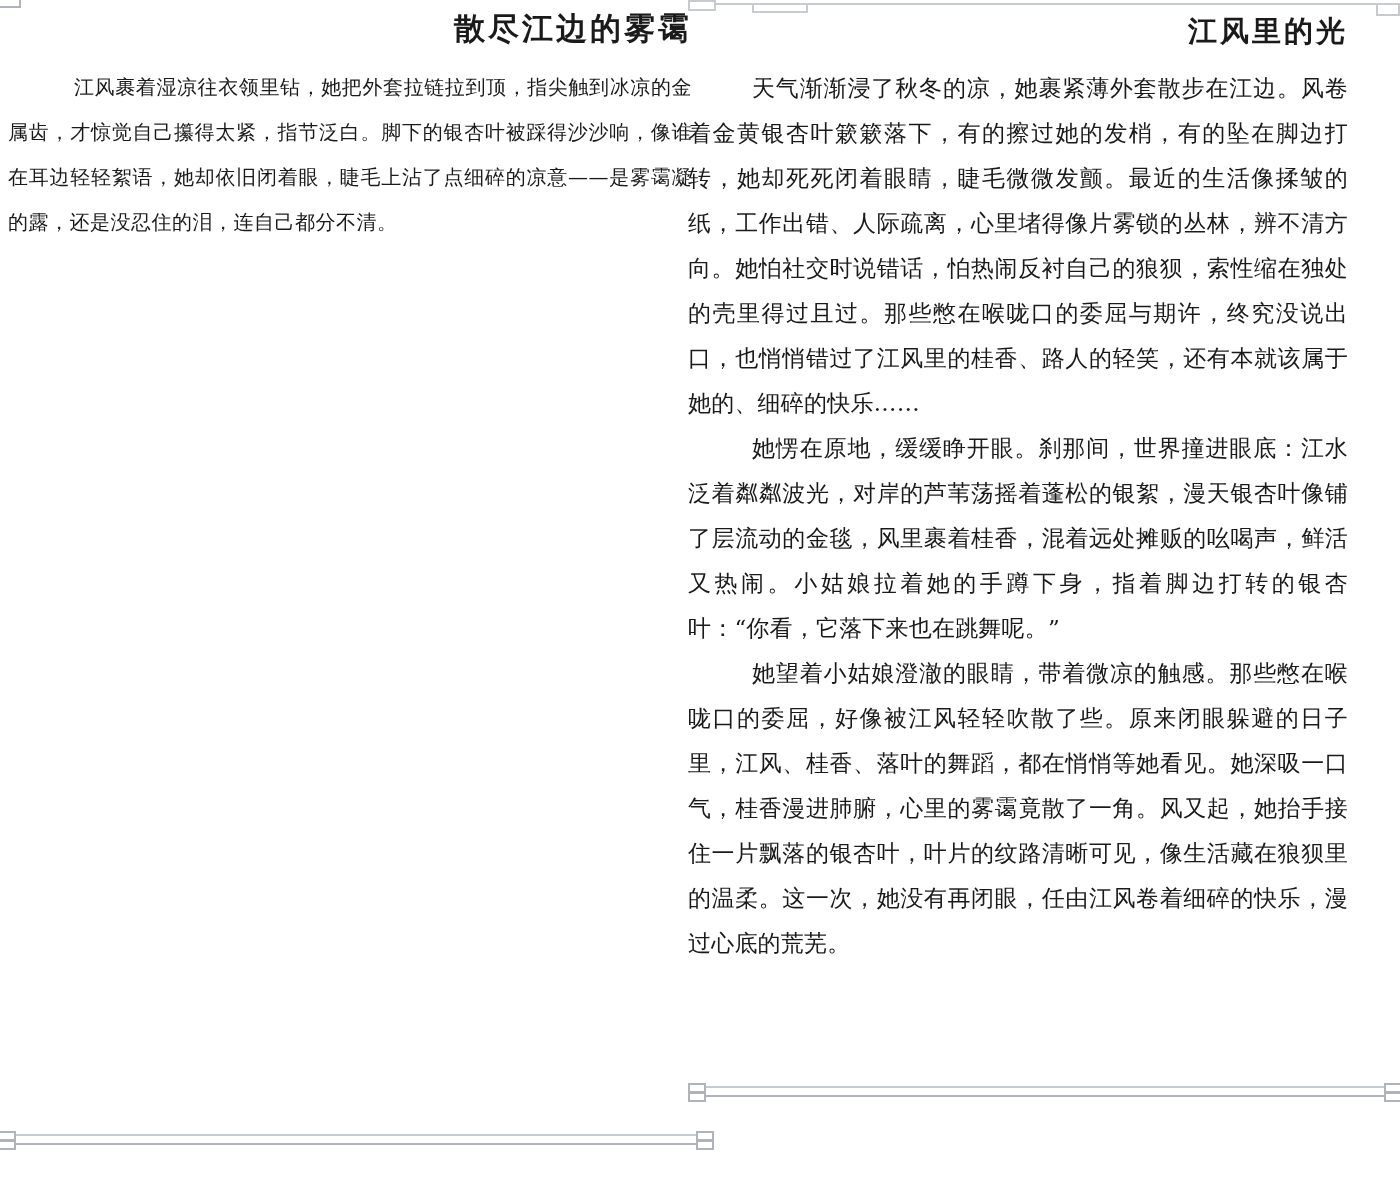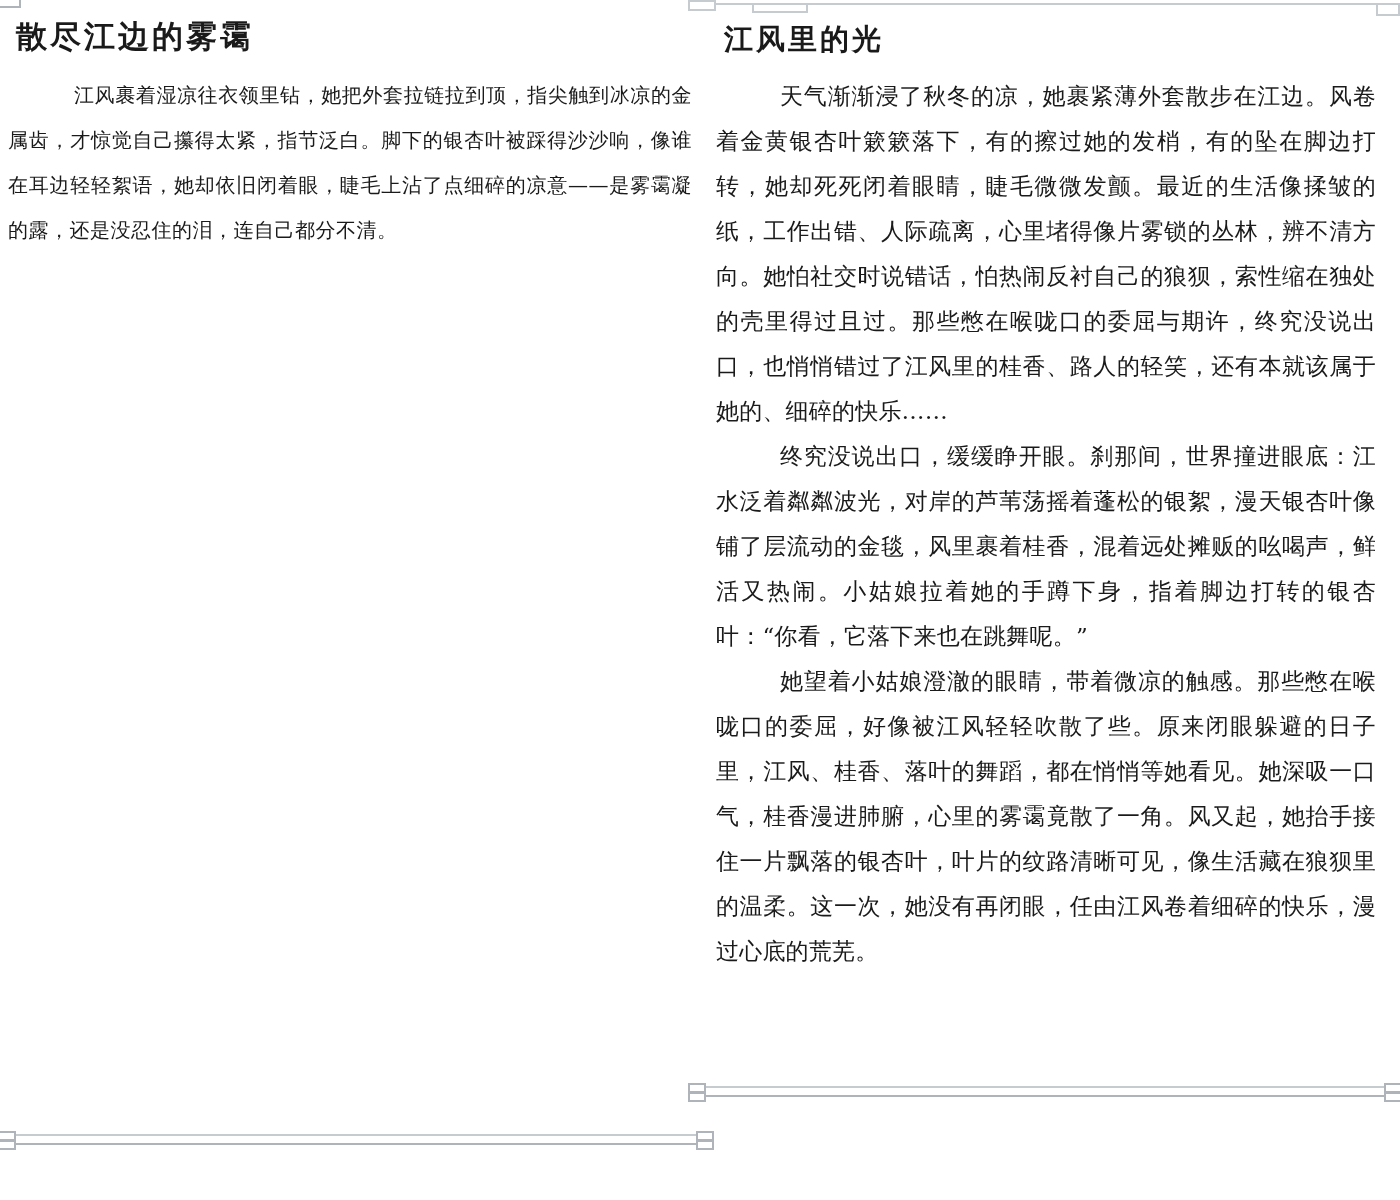--- a/index.html
+++ b/index.html
@@ -17,25 +17,25 @@
   .doc{
     position:relative;
     width:1400px;height:1200px;
     font-family:"DejaVu Serif", serif;
     color:var(--text-color);
   }
   .col{
     position:absolute;top:0;
   }
   .col-left{left:8px;width:684px;}
-  .col-right{left:716px;width:660px;}
+  .col-right{left:688px;width:660px;}
   .doc-title{
     font-weight:bold;
-    text-align:left;
-    margin:8px;
+    text-align:right;
+    margin:0;
     letter-spacing:3px;
   }
   .col-left .doc-title{
     font-size:31px;
     padding:8px 0 0 0;
     margin-bottom:17px;
     line-height:40px;
   }
   .col-right .doc-title{
     font-size:29px;
@@ -117,21 +117,21 @@
   <div class="artifact top-handle-right"></div>
 
   <div class="col col-left">
     <h1 class="doc-title">散尽江边的雾霭</h1>
     <p>江风裹着湿凉往衣领里钻，她把外套拉链拉到顶，指尖触到冰凉的金属齿，才惊觉自己攥得太紧，指节泛白。脚下的银杏叶被踩得沙沙响，像谁在耳边轻轻絮语，她却依旧闭着眼，睫毛上沾了点细碎的凉意——是雾霭凝的露，还是没忍住的泪，连自己都分不清。</p>
   </div>
 
   <div class="col col-right">
     <h1 class="doc-title">江风里的光</h1>
     <p>天气渐渐浸了秋冬的凉，她裹紧薄外套散步在江边。风卷着金黄银杏叶簌簌落下，有的擦过她的发梢，有的坠在脚边打转，她却死死闭着眼睛，睫毛微微发颤。最近的生活像揉皱的纸，工作出错、人际疏离，心里堵得像片雾锁的丛林，辨不清方向。她怕社交时说错话，怕热闹反衬自己的狼狈，索性缩在独处的壳里得过且过。那些憋在喉咙口的委屈与期许，终究没说出口，也悄悄错过了江风里的桂香、路人的轻笑，还有本就该属于她的、细碎的快乐……</p>
-    <p>终究没说出口，缓缓睁开眼。刹那间，世界撞进眼底：江水泛着粼粼波光，对岸的芦苇荡摇着蓬松的银絮，漫天银杏叶像铺了层流动的金毯，风里裹着桂香，混着远处摊贩的吆喝声，鲜活又热闹。小姑娘拉着她的手蹲下身，指着脚边打转的银杏叶：“你看，它落下来也在跳舞呢。”</p>
+    <p>她愣在原地，缓缓睁开眼。刹那间，世界撞进眼底：江水泛着粼粼波光，对岸的芦苇荡摇着蓬松的银絮，漫天银杏叶像铺了层流动的金毯，风里裹着桂香，混着远处摊贩的吆喝声，鲜活又热闹。小姑娘拉着她的手蹲下身，指着脚边打转的银杏叶：“你看，它落下来也在跳舞呢。”</p>
     <p>她望着小姑娘澄澈的眼睛，带着微凉的触感。那些憋在喉咙口的委屈，好像被江风轻轻吹散了些。原来闭眼躲避的日子里，江风、桂香、落叶的舞蹈，都在悄悄等她看见。她深吸一口气，桂香漫进肺腑，心里的雾霭竟散了一角。风又起，她抬手接住一片飘落的银杏叶，叶片的纹路清晰可见，像生活藏在狼狈里的温柔。这一次，她没有再闭眼，任由江风卷着细碎的快乐，漫过心底的荒芜。</p>
   </div>
 
   <div class="pagebreak pb-left">
     <span class="pb-handle pb-hl"></span>
     <span class="pb-handle pb-hr"></span>
   </div>
   <div class="pagebreak pb-right">
     <span class="pb-handle pb-hl"></span>
     <span class="pb-handle pb-hr"></span>

